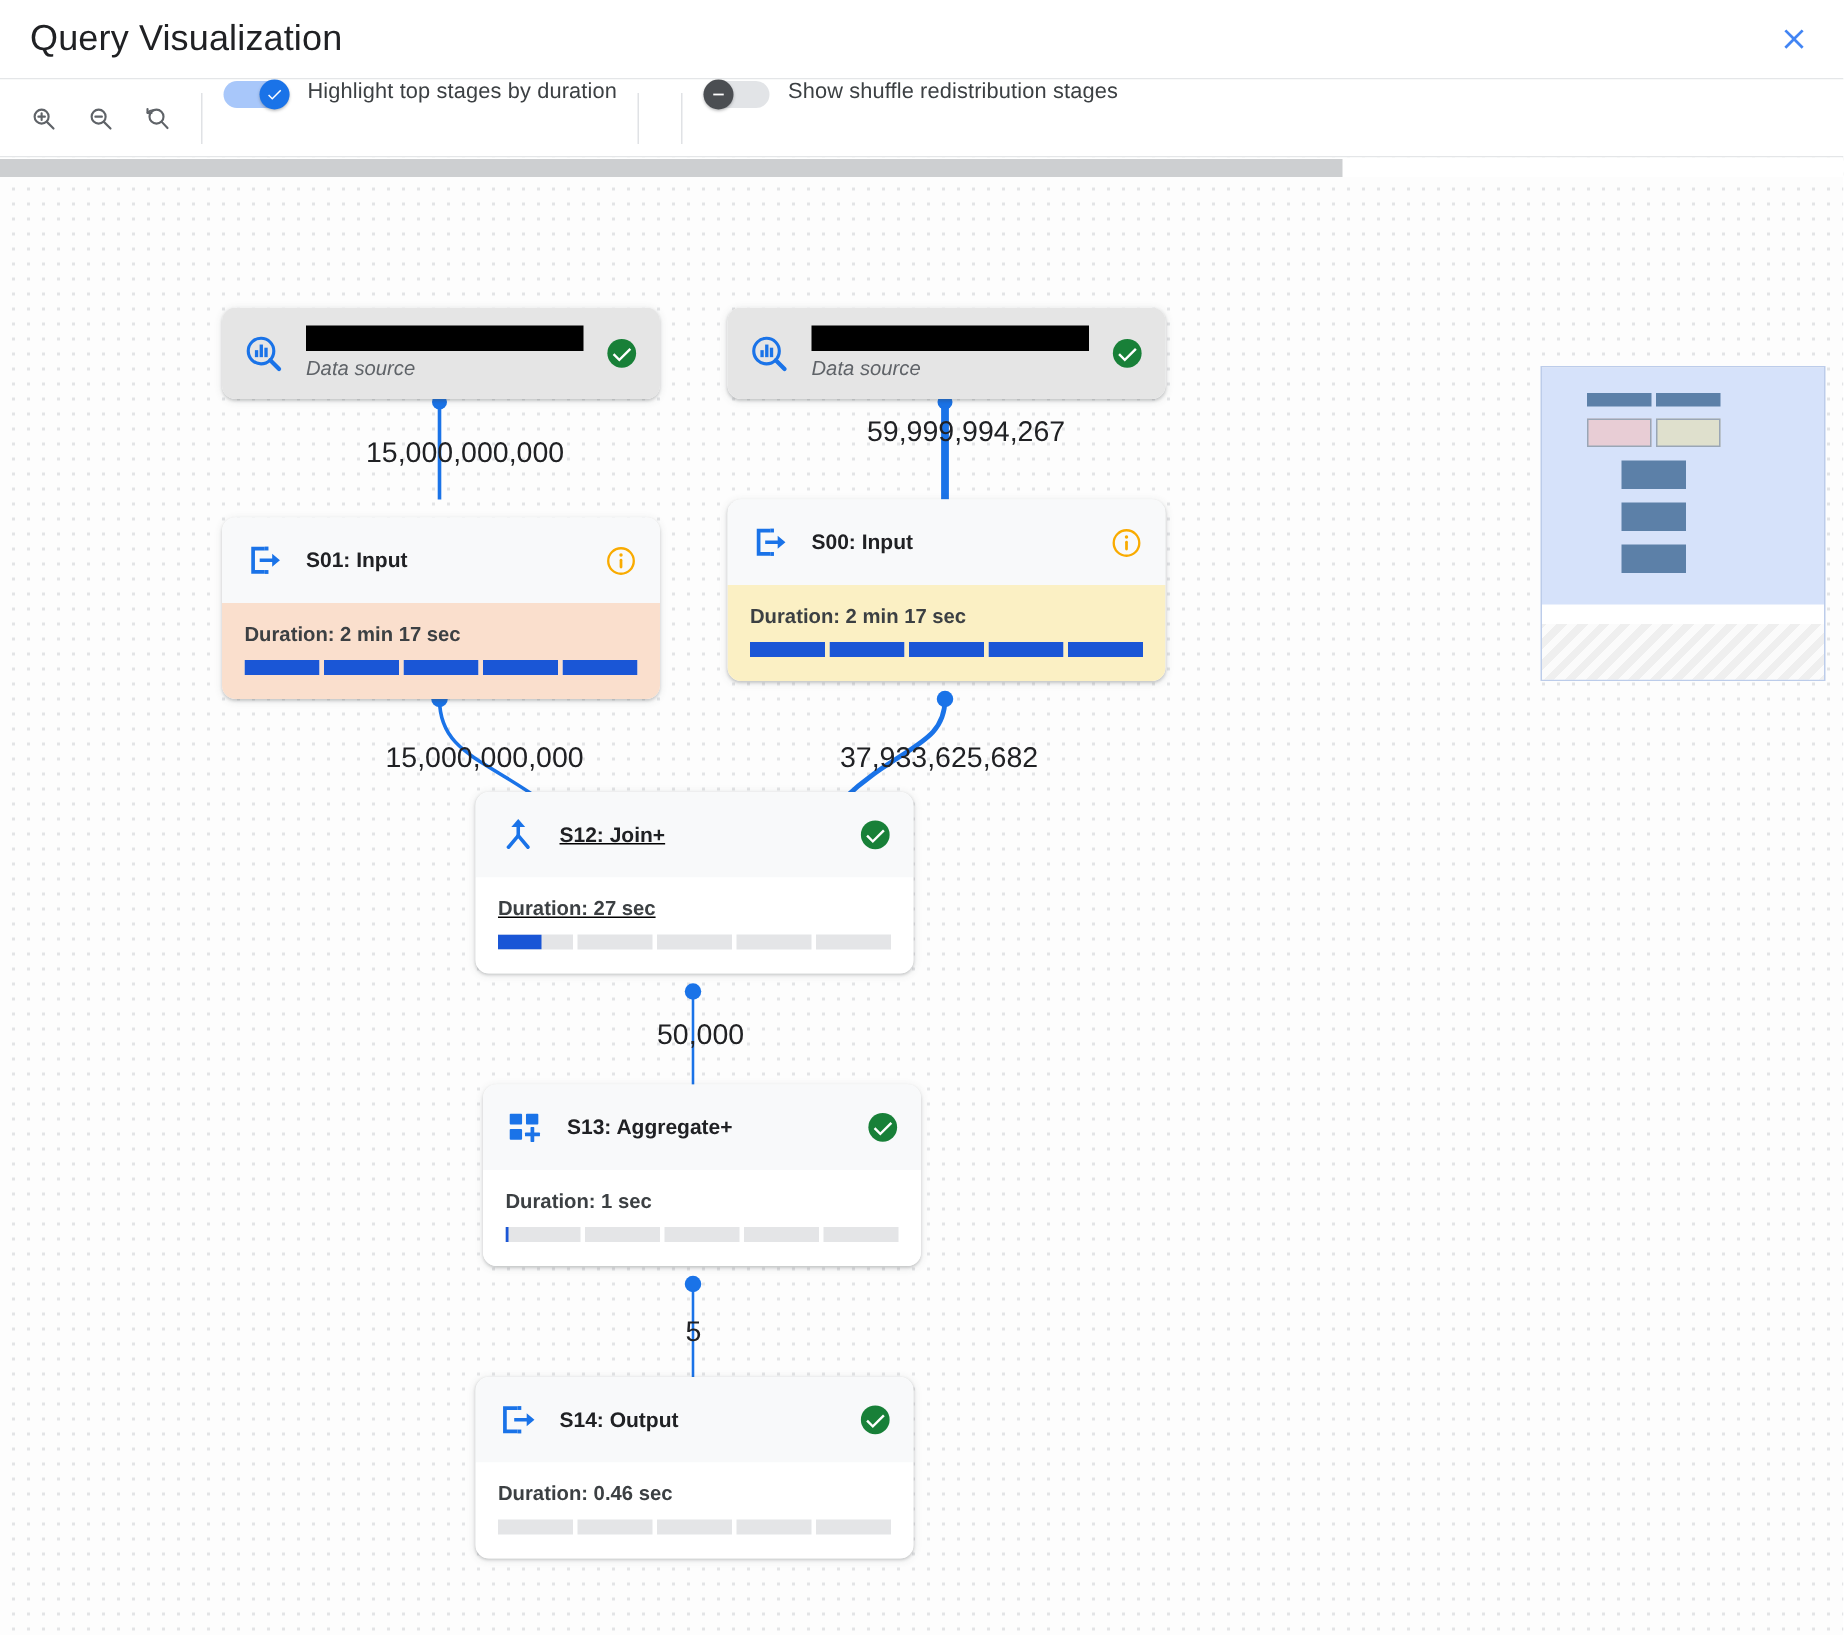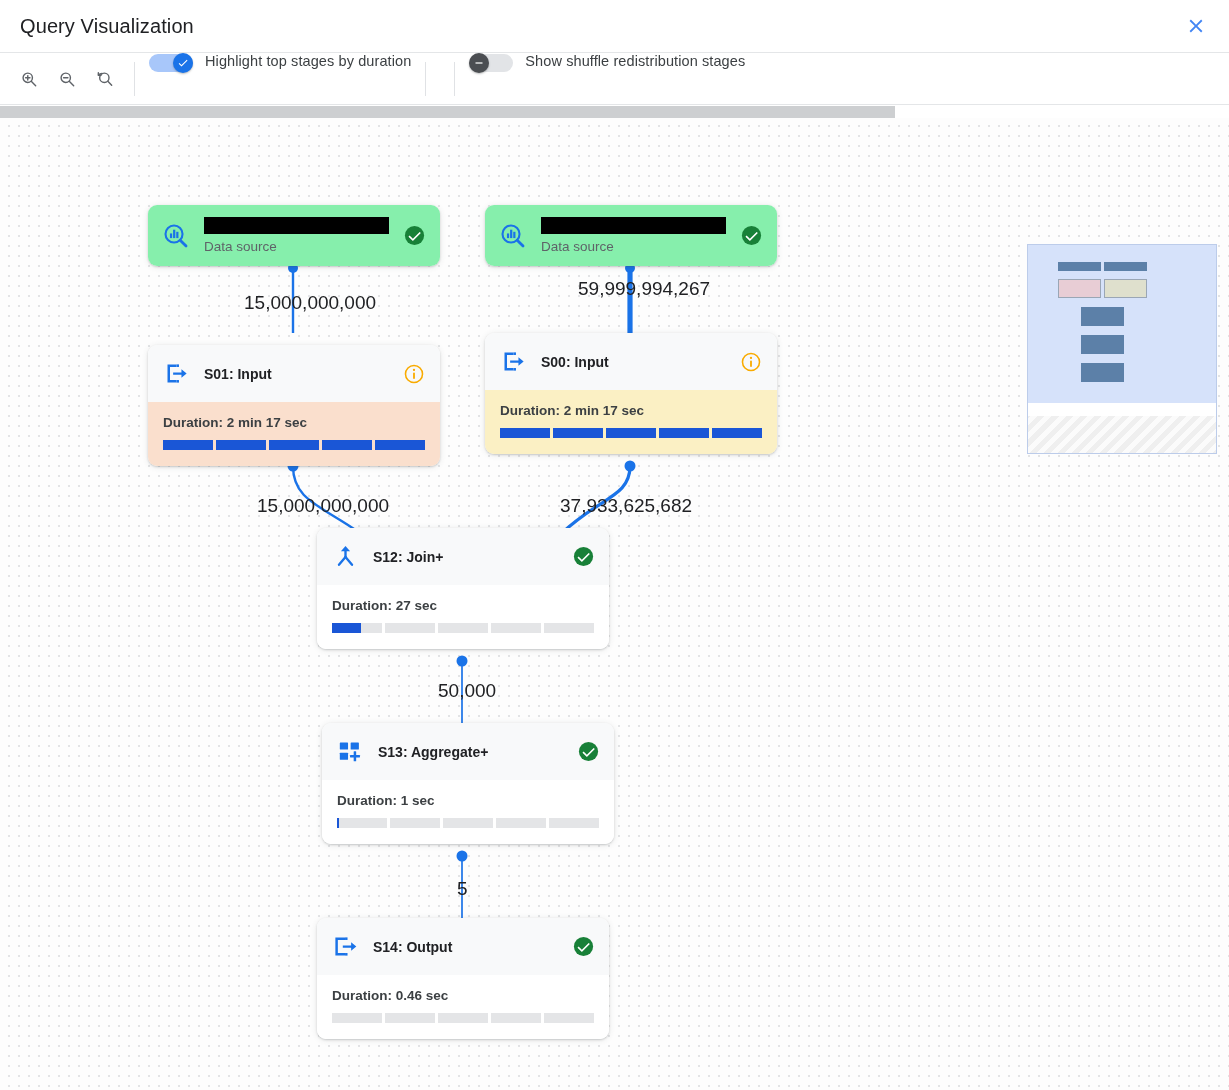--- a/index.html
+++ b/index.html
@@ -17,21 +17,21 @@
   #header {
     position: relative;
     height: 53px;
     background: #ffffff;
     border-bottom: 1px solid #e4e6e8;
     display: flex;
     align-items: center;
   }
   #dialog-title {
     margin-left: 20px;
-    font-size: 20px;
+    font-size: 24px;
     color: #202124;
     letter-spacing: .1px;
     text-align: center;
   }
   #close-button {
     position: absolute;
     right: 12px; top: 5px;
     width: 42px; height: 42px;
     display: flex; align-items: center; justify-content: center;
     cursor: pointer;
@@ -133,21 +133,21 @@
     cursor: pointer;
     z-index: 10;
   }
   .node-head {
     display: flex;
     align-items: center;
     height: 57px;
     padding: 0 14px 0 13px;
     background: #f8f9fa;
   }
-  .node.src .node-head { background: #86efac; height: 61px; }
+  .node.src .node-head { background: #e5e5e5; height: 61px; font-style: italic; }
   .node-icon {
     width: 30px; height: 30px;
     flex: 0 0 30px;
     display: flex; align-items: center; justify-content: center;
   }
   .node-titles {
     flex: 1 1 auto;
     margin-left: 13px;
     min-width: 0;
   }
@@ -488,21 +488,21 @@
         <div class="seg">
             <div class="fill" style="width:100%"></div>
           </div>
         <div class="seg">
             <div class="fill" style="width:100%"></div>
           </div>
       </div>
     </div>
   </div>
 
-  <div class="node" style="left:317px; top:423px; width:292px;">
+  <div class="node" style="left:317px; top:423px; width:292px;text-decoration:underline;">
     <div class="node-head">
       <span class="node-icon">
         <svg width="27" height="27" viewBox="0 0 24 24">
           <g stroke="#1a73e8" stroke-width="2.1" fill="none" stroke-linecap="round">
             <line x1="12" y1="5.2" x2="12" y2="12.5"></line>
             <line x1="12" y1="12.5" x2="6.2" y2="19.4"></line>
             <line x1="12" y1="12.5" x2="17.8" y2="19.4"></line>
           </g>
           <path d="M12 2.6 16.1 7.4 H7.9z" fill="#1a73e8"></path>
         </svg>

